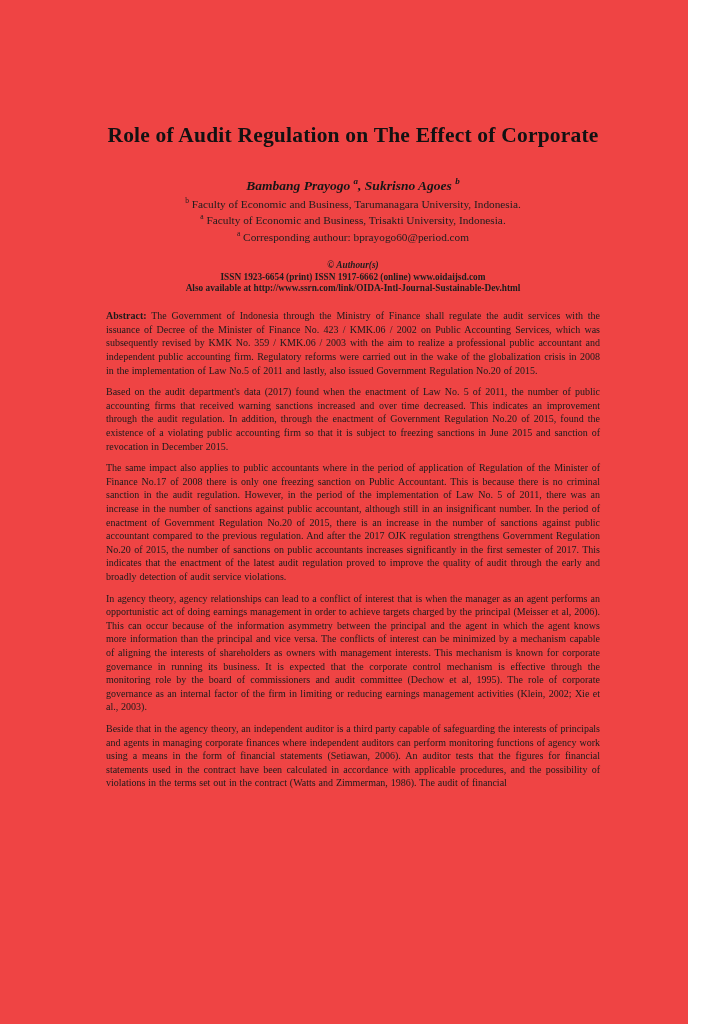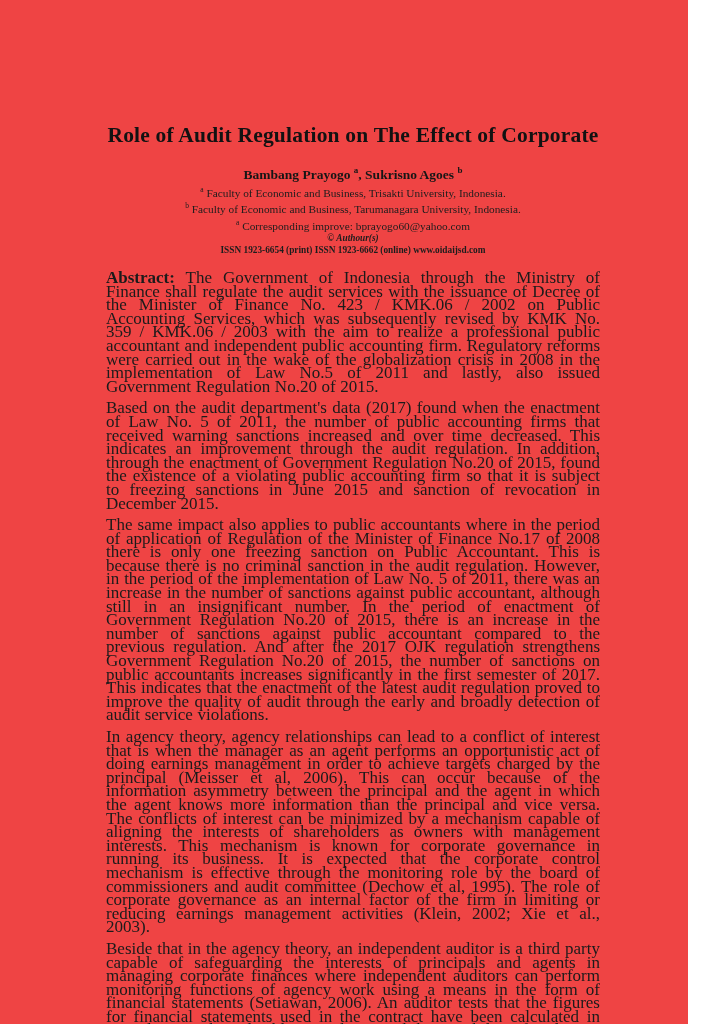--- a/index.html
+++ b/index.html
@@ -19,79 +19,81 @@
   }
   .title {
     font-size: 21.5px;
     font-weight: bold;
     text-align: center;
     line-height: 27px;
     color: #121212;
     letter-spacing: 0.2px;
   }
   .authors-line {
-    margin-top: 13px;
+    margin-top: 24px;
     text-align: center;
     font-size: 13.5px;
     font-weight: bold;
     line-height: 16px;
     color: #161616;
+    font-style: italic;
   }
   .authors-line sup {
     font-size: 9px;
     font-weight: bold;
   }
   .affiliations {
     text-align: center;
     font-size: 11.3px;
     line-height: 13.2px;
     color: #1d1d1d;
   }
   .affiliations sup { font-size: 7.5px; }
   .imprint {
-    margin-top: 0;
+    margin-top: 16px;
     text-align: center;
     font-size: 9.3px;
     font-weight: bold;
     line-height: 11.3px;
     color: #1d1d1d;
   }
   .imprint .copyright-line { font-style: italic; }
   .body-text {
     margin-top: 15px;
   }
   .body-text p {
-    font-size: 17px;
+    font-size: 10px;
     line-height: 13.6px;
     text-align: justify;
     margin-bottom: 8px;
     color: #1b1b1b;
     word-spacing: 0.4px;
   }
   .abstract-label { font-weight: bold; }
 </style>
 </head>
 <body>
 
 <div class="page">
   <div class="content">
 
     <h1 class="title"><span>Role of Audit Regulation on The Effect of Corporate</span><br></h1>
 
     <div class="authors-line"><span>Bambang Prayogo </span><sup>a</sup><span>, </span><span>Sukrisno Agoes </span><sup>b</sup></div>
 
     <div class="affiliations">
+      <div><sup>b</sup><span> Faculty of Economic and Business, Tarumanagara University, Indonesia.</span></div>
       <div><sup>a</sup><span> Faculty of Economic and Business, Trisakti University, Indonesia.</span></div>
-      <div><sup>b</sup><span> Faculty of Economic and Business, Tarumanagara University, Indonesia.</span></div>
-      <div><sup>a</sup><span> Corresponding improve: bprayogo60@yahoo.com</span></div>
+      <div><sup>a</sup><span> Corresponding authour: bprayogo60@period.com</span></div>
     </div>
 
     <div class="imprint">
       <div class="copyright-line">© Authour(s)</div>
-      <div>ISSN 1923-6654 (print) ISSN 1923-6662 (online) www.oidaijsd.com</div>
+      <div>ISSN 1923-6654 (print) ISSN 1917-6662 (online) www.oidaijsd.com</div>
+      <div>Also available at http://www.ssrn.com/link/OIDA-Intl-Journal-Sustainable-Dev.html</div>
     </div>
 
     <div class="body-text">
       <p><span class="abstract-label">Abstract:</span><span> The Government of Indonesia through the Ministry of Finance shall regulate the audit services with the issuance of Decree of the Minister of Finance No. 423 / KMK.06 / 2002 on Public Accounting Services, which was subsequently revised by KMK No. 359 / KMK.06 / 2003 with the aim to realize a professional public accountant and independent public accounting firm. Regulatory reforms were carried out in the wake of the globalization crisis in 2008 in the implementation of Law No.5 of 2011 and lastly, also issued Government Regulation No.20 of 2015.</span></p>
       <p>Based on the audit department's data (2017) found when the enactment of Law No. 5 of 2011, the number of public accounting firms that received warning sanctions increased and over time decreased. This indicates an improvement through the audit regulation. In addition, through the enactment of Government Regulation No.20 of 2015, found the existence of a violating public accounting firm so that it is subject to freezing sanctions in June 2015 and sanction of revocation in December 2015.</p>
       <p>The same impact also applies to public accountants where in the period of application of Regulation of the Minister of Finance No.17 of 2008 there is only one freezing sanction on Public Accountant. This is because there is no criminal sanction in the audit regulation. However, in the period of the implementation of Law No. 5 of 2011, there was an increase in the number of sanctions against public accountant, although still in an insignificant number. In the period of enactment of Government Regulation No.20 of 2015, there is an increase in the number of sanctions against public accountant compared to the previous regulation. And after the 2017 OJK regulation strengthens Government Regulation No.20 of 2015, the number of sanctions on public accountants increases significantly in the first semester of 2017. This indicates that the enactment of the latest audit regulation proved to improve the quality of audit through the early and broadly detection of audit service violations.</p>
       <p>In agency theory, agency relationships can lead to a conflict of interest that is when the manager as an agent performs an opportunistic act of doing earnings management in order to achieve targets charged by the principal (Meisser et al, 2006). This can occur because of the information asymmetry between the principal and the agent in which the agent knows more information than the principal and vice versa. The conflicts of interest can be minimized by a mechanism capable of aligning the interests of shareholders as owners with management interests. This mechanism is known for corporate governance in running its business. It is expected that the corporate control mechanism is effective through the monitoring role by the board of commissioners and audit committee (Dechow et al, 1995). The role of corporate governance as an internal factor of the firm in limiting or reducing earnings management activities (Klein, 2002; Xie et al., 2003).</p>
       <p>Beside that in the agency theory, an independent auditor is a third party capable of safeguarding the interests of principals and agents in managing corporate finances where independent auditors can perform monitoring functions of agency work using a means in the form of financial statements (Setiawan, 2006). An auditor tests that the figures for financial statements used in the contract have been calculated in accordance with applicable procedures, and the possibility of violations in the terms set out in the contract (Watts and Zimmerman, 1986). The audit of financial</p>
     </div>
 

